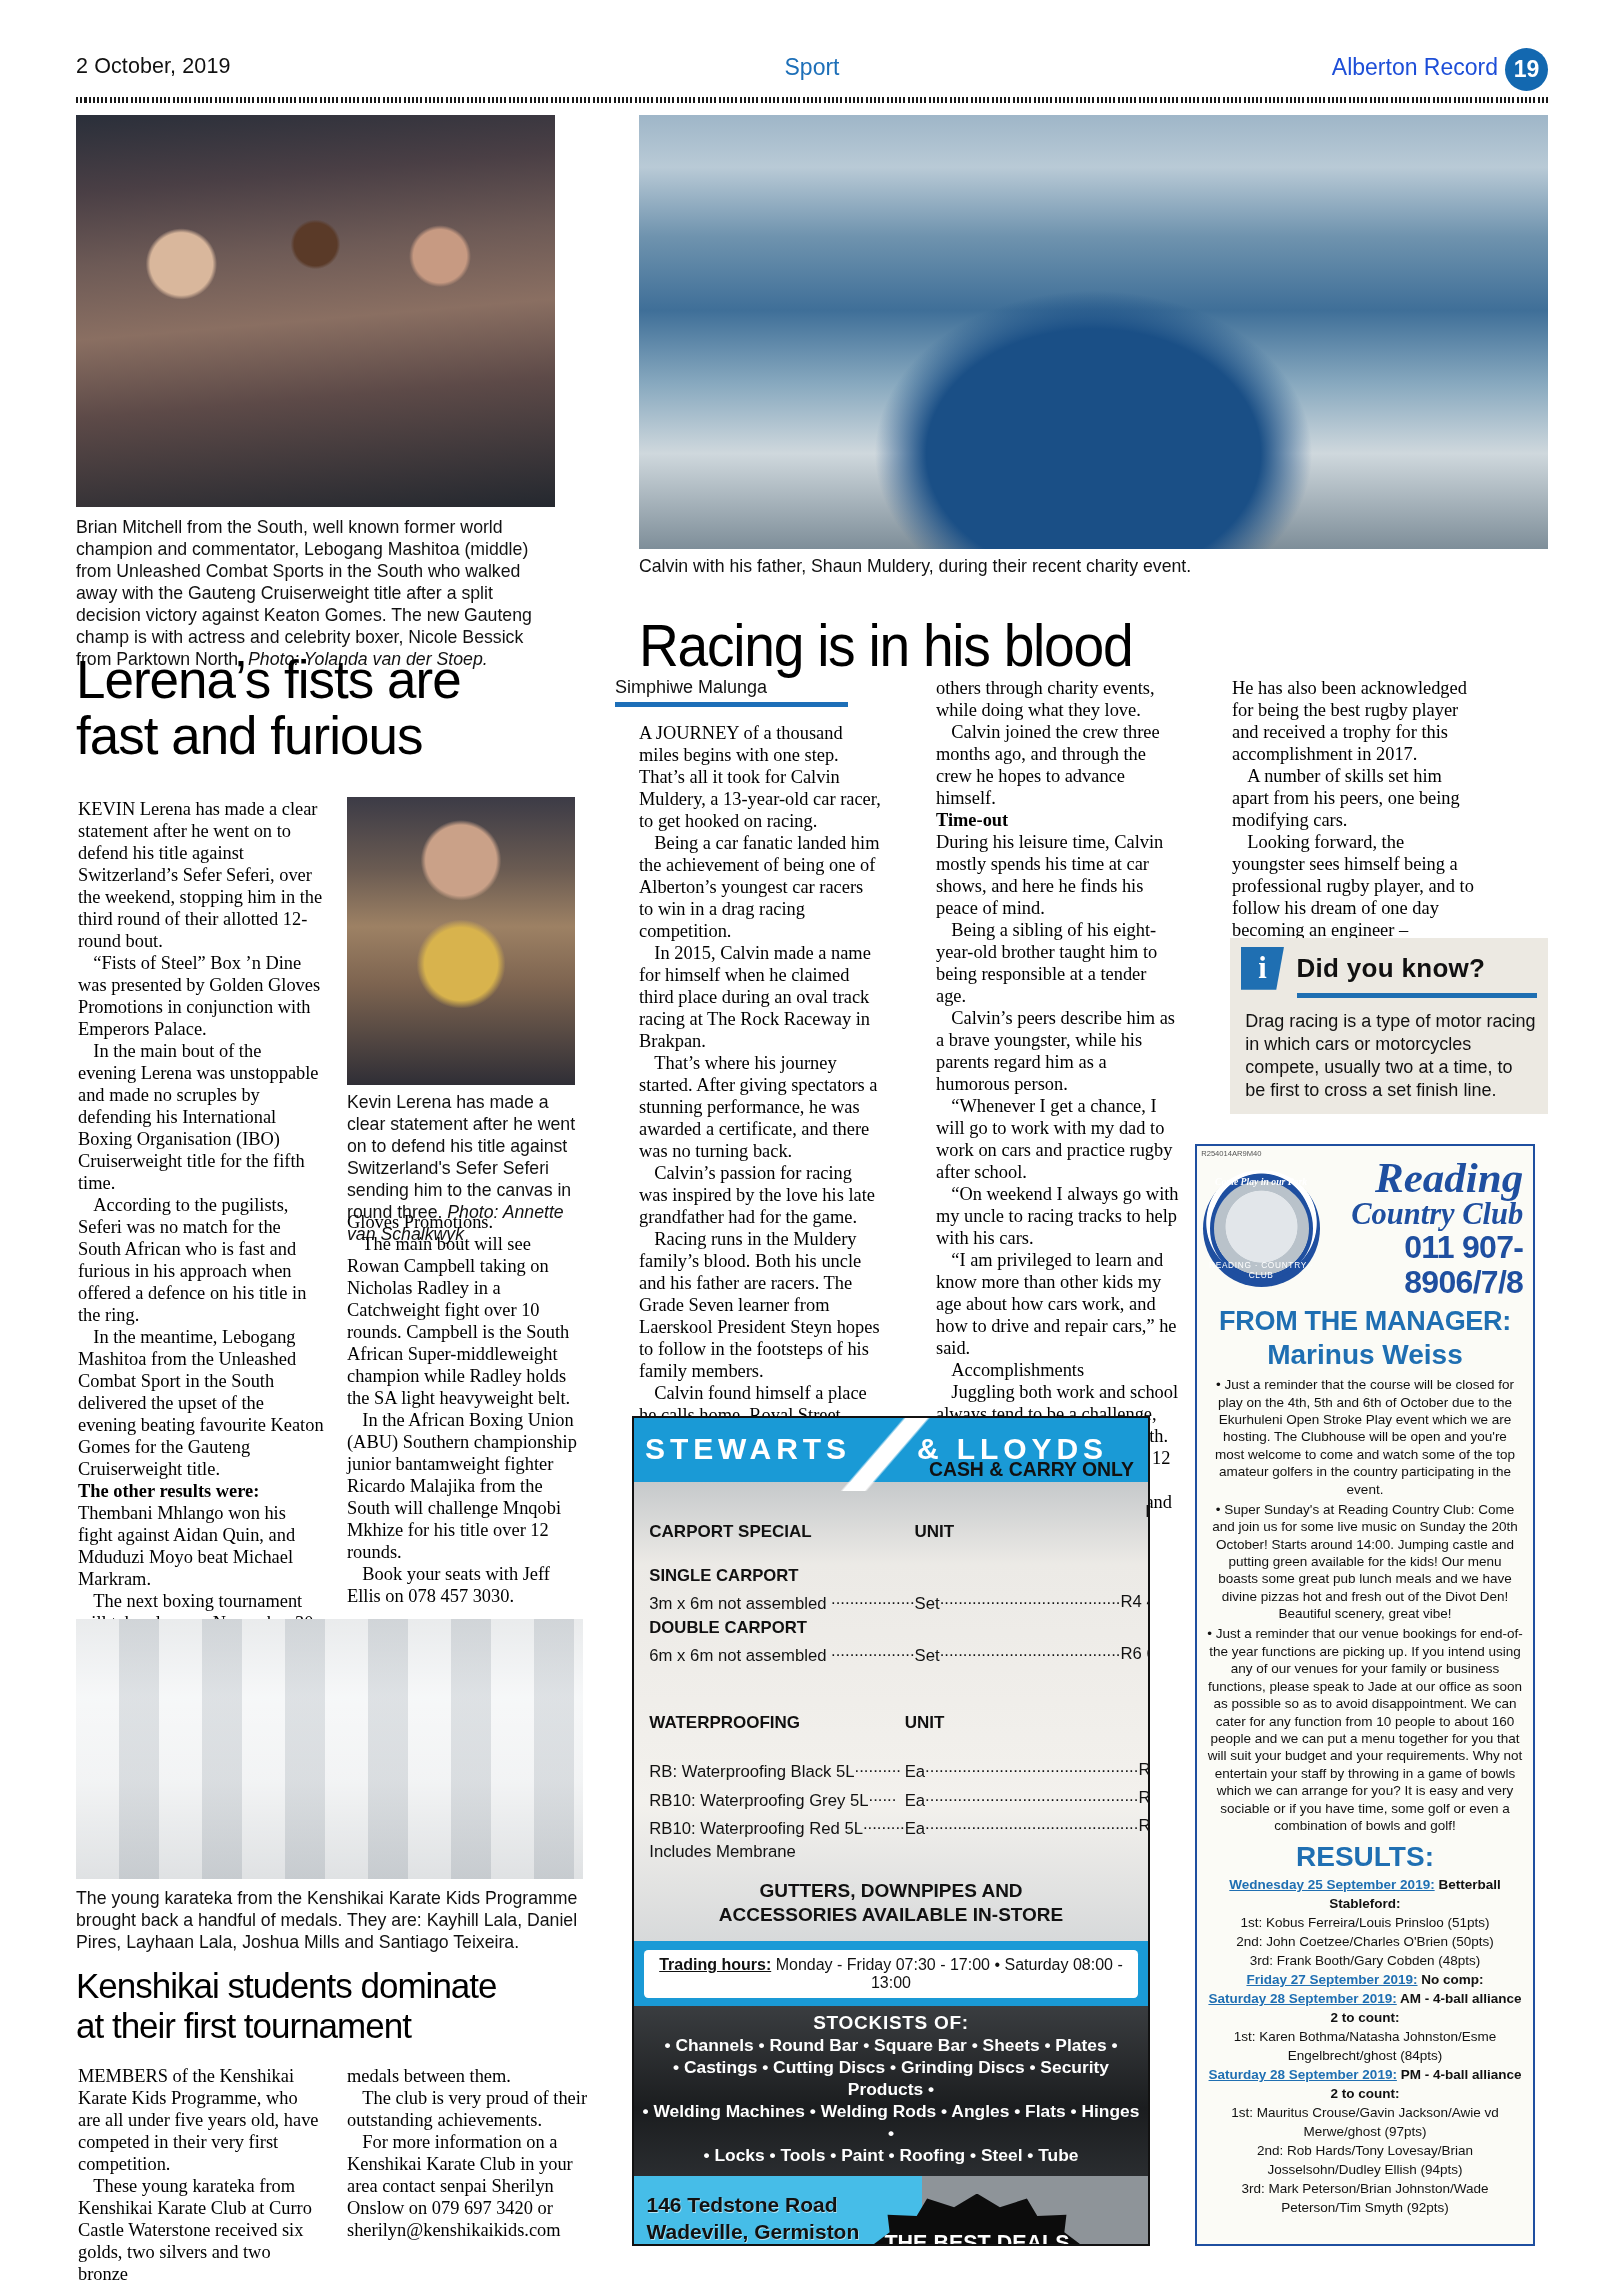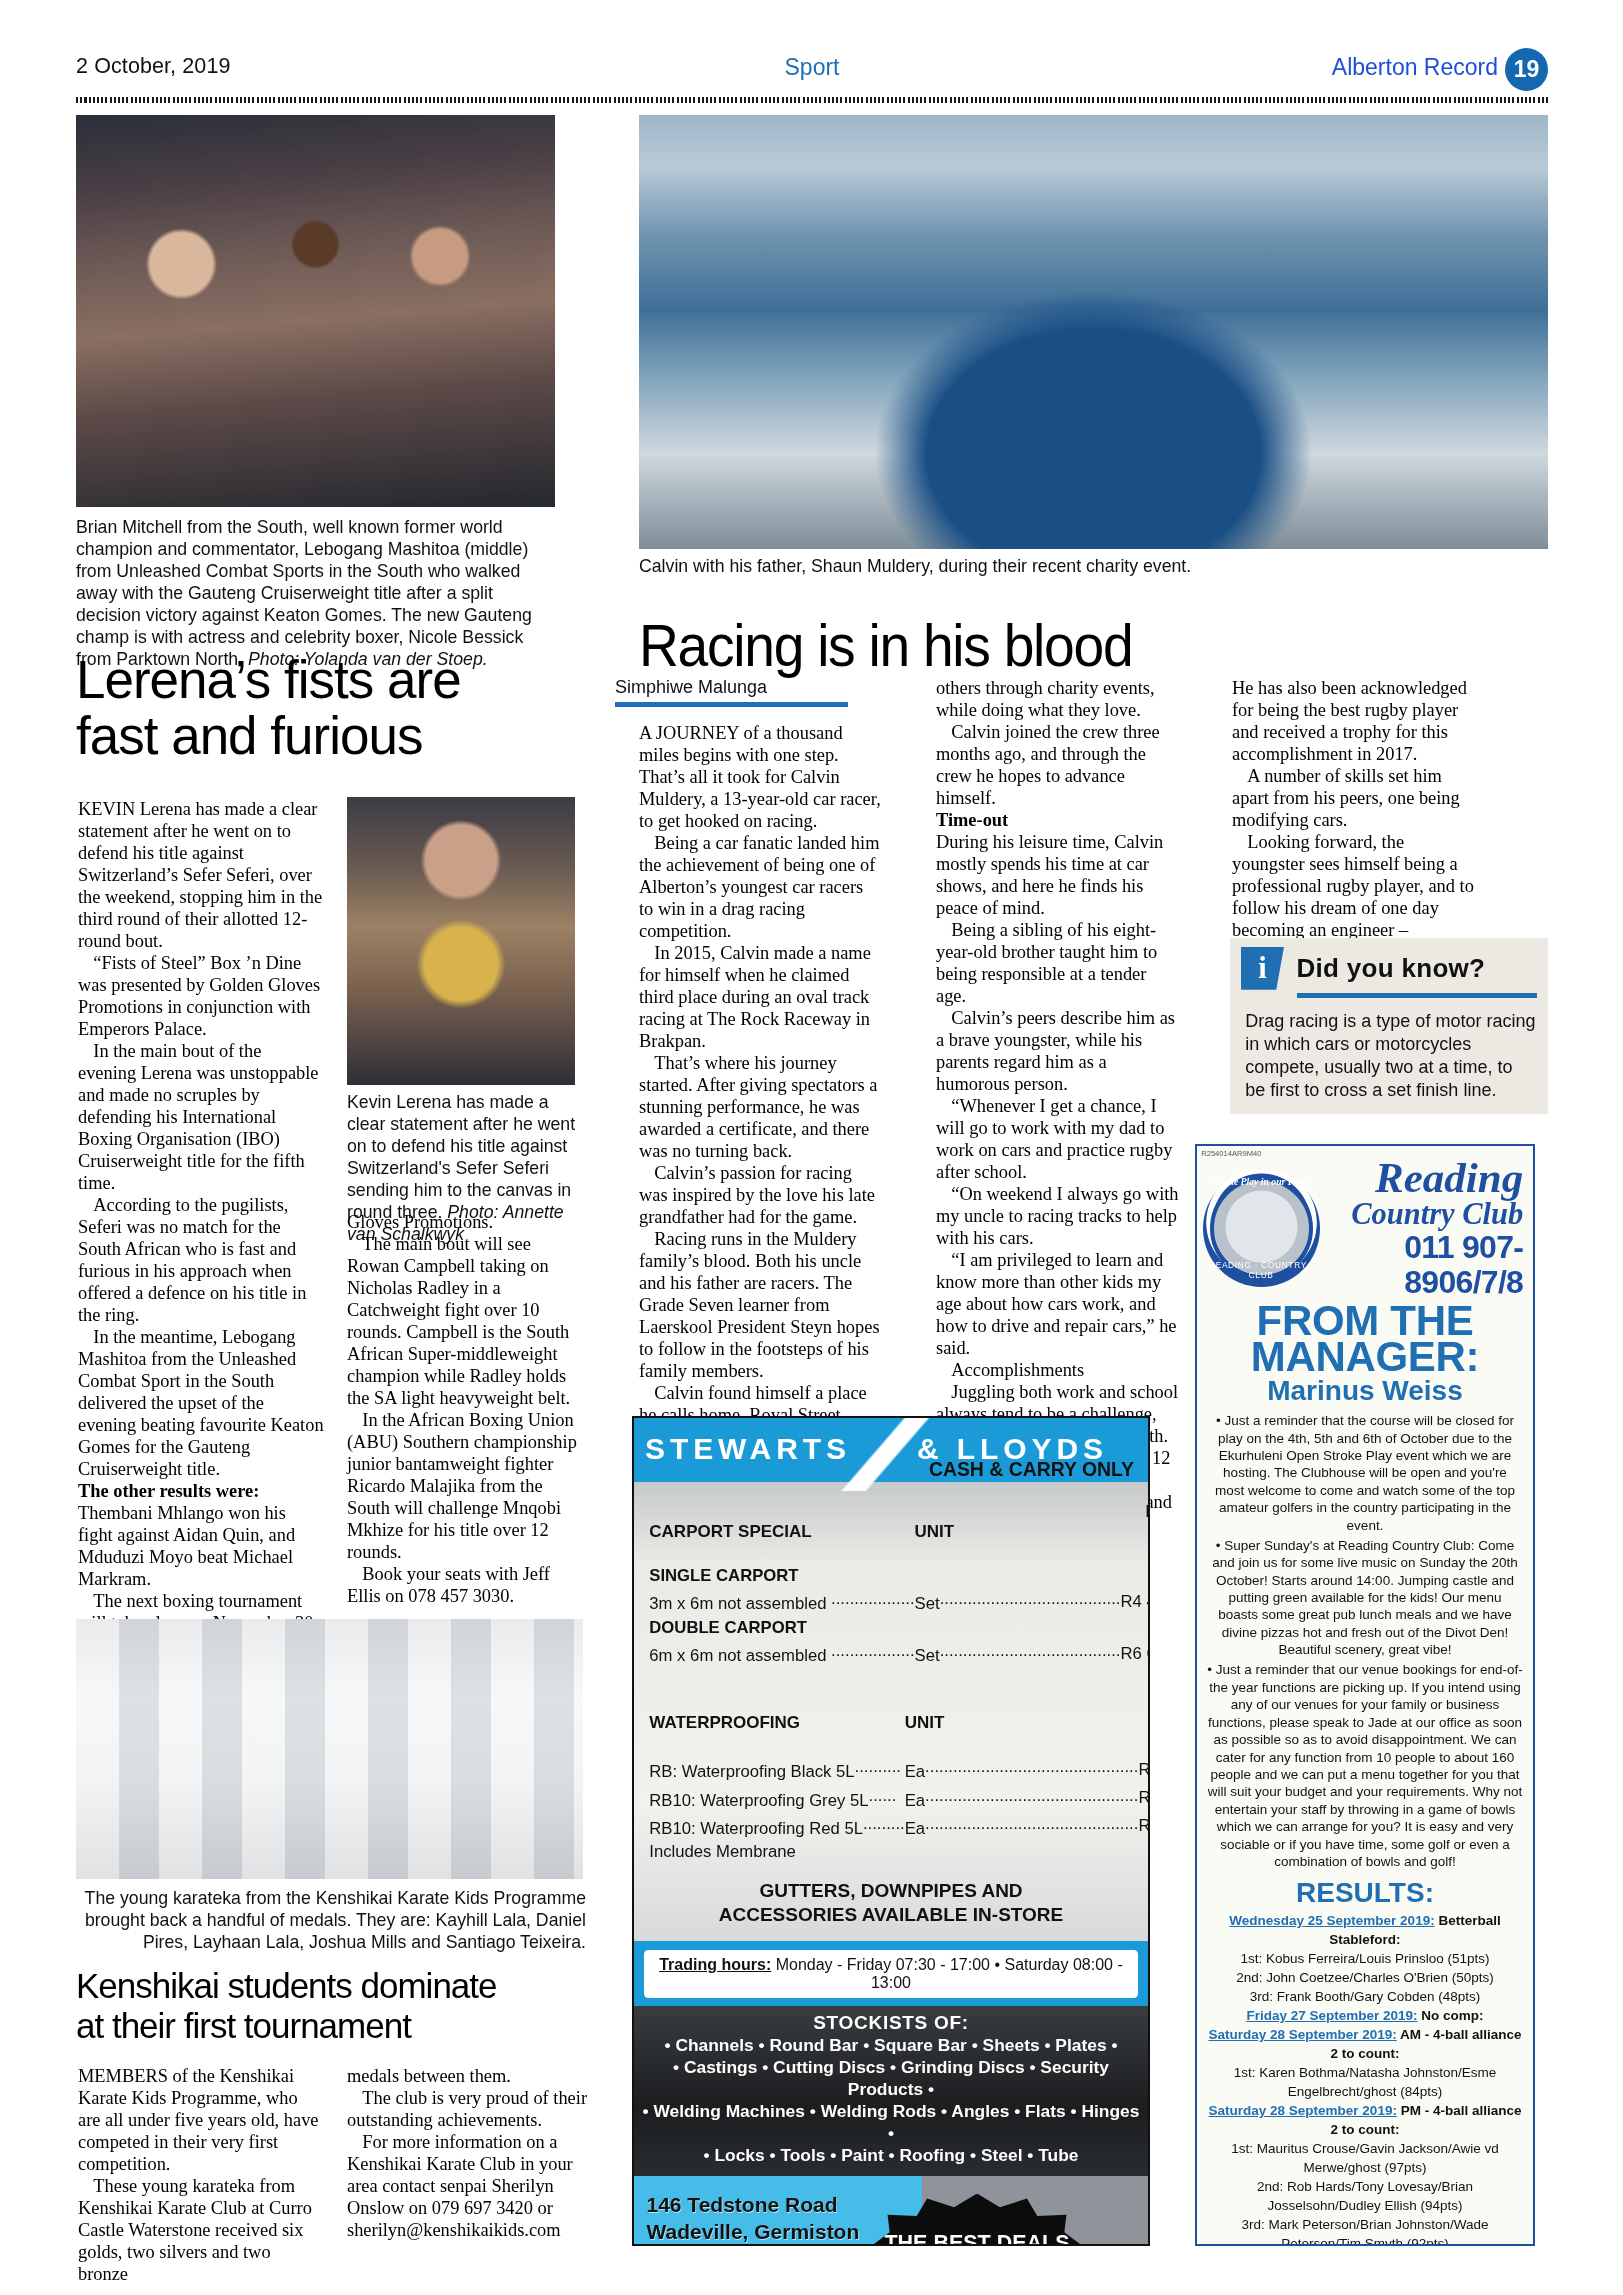--- a/index.html
+++ b/index.html
@@ -108,21 +108,21 @@
   .rcc-crest .ring{position:absolute;inset:7px;border-radius:50%;border:4.2px solid #1f4fa0;background:
              radial-gradient(circle at 50% 48%,#e2e6ea 0 52%,#b9c2ca 53% 70%,#1f4fa0 71% 100%);}
   .rcc-crest .tagline{position:absolute;top:5.6px;left:0;right:0;text-align:center;color:#fff;font-family:"Liberation Serif",serif;
              font-style:italic;font-weight:bold;font-size:9.7px;}
   .rcc-crest .btm{position:absolute;bottom:7px;left:0;right:0;text-align:center;color:#fff;font-family:"Liberation Sans",sans-serif;
              font-weight:normal;font-size:8.3px;letter-spacing:0.7px;}
   .rcc-name{flex:1 1 auto;text-align:right;padding-right:4.2px;}
   .rcc-n1{font-family:"Liberation Serif",serif;font-style:italic;font-weight:bold;font-size:43px;color:#1f4fa0;line-height:40px;}
   .rcc-n2{font-family:"Liberation Serif",serif;font-style:italic;font-weight:bold;font-size:30.5px;color:#1f4fa0;line-height:32px;}
   .rcc-tel{font-family:"Liberation Sans",sans-serif;font-weight:bold;font-size:32px;color:#1f4fa0;line-height:35px;letter-spacing:-0.7px;}
-  .rcc-mgr{text-align:center;font-family:"Liberation Sans",sans-serif;font-weight:bold;font-size:42px;color:#1f6fb2;
+  .rcc-mgr{text-align:center;font-family:"Liberation Sans",sans-serif;font-weight:bold;font-size:27px;color:#1f6fb2;
            line-height:36px;margin-top:2.8px;letter-spacing:-0.3px;}
   .rcc-mgr2{text-align:center;font-family:"Liberation Sans",sans-serif;font-weight:bold;font-size:28px;color:#1f6fb2;line-height:32px;}
   .rcc-bullets{padding:5.6px 9.7px 0;font-family:"Liberation Sans",sans-serif;font-size:13.5px;line-height:17.4px;color:#111;text-align:center;}
   .rcc-bullets p{margin:0 0 2.8px;}
   .rcc-h{text-align:center;font-family:"Liberation Sans",sans-serif;font-weight:bold;font-size:28px;color:#1f6fb2;margin:7px 0 1.4px;}
   .rcc-res{padding:0 7px;font-family:"Liberation Sans",sans-serif;font-size:13.5px;line-height:19px;color:#111;text-align:center;}
   .rcc-res .d{font-weight:bold;color:#1f6fb2;text-decoration:underline;}
   .rcc-res .k{font-weight:bold;color:#111;}
   .rcc-res p{margin:0;}
 </style>
@@ -181,21 +181,21 @@
     <p class="first">Gloves Promotions.</p>
     <p>The main bout will see Rowan Campbell taking on Nicholas Radley in a Catchweight fight over 10 rounds. Campbell is the South African Super-middleweight champion while Radley holds the SA light heavyweight belt.</p>
     <p>In the African Boxing Union (ABU) Southern championship junior bantamweight fighter Ricardo Malajika from the South will challenge Mnqobi Mkhize for his title over 12 rounds.</p>
     <p>Book your seats with Jeff Ellis on 078 457 3030.</p>
   </div>
 
   <div class="photo ph-karate" style="left:76px;top:1619px;width:507px;height:260px;">
       <div class="ph-inner"></div>
     </div>
 
-  <div class="cap" style="position:absolute;left:76px;top:1887px;width:510px;text-align:right;">The young karateka from the Kenshikai Karate Kids Programme brought back a handful of medals. They are: Kayhill Lala, Daniel Pires, Layhaan Lala, Joshua Mills and Santiago Teixeira.</div>
+  <div class="cap" style="position:absolute;left:76px;top:1887px;width:510px;">The young karateka from the Kenshikai Karate Kids Programme brought back a handful of medals. They are: Kayhill Lala, Daniel Pires, Layhaan Lala, Joshua Mills and Santiago Teixeira.</div>
 
   <div class="lede-head" style="left:76px;top:1966px;width:541px;font-size:35px;line-height:40px;">
     <div>Kenshikai students dominate</div>
     <div>at their first tournament</div>
   </div>
 
   <div class="body-col" style="position:absolute;left:78px;top:2065px;width:246px;">
     <p class="first">MEMBERS of the Kenshikai Karate Kids Programme, who are all under five years old, have competed in their very first competition.</p>
     <p>These young karateka from Kenshikai Karate Club at Curro Castle Waterstone received six golds, two silvers and two bronze</p>
   </div>

